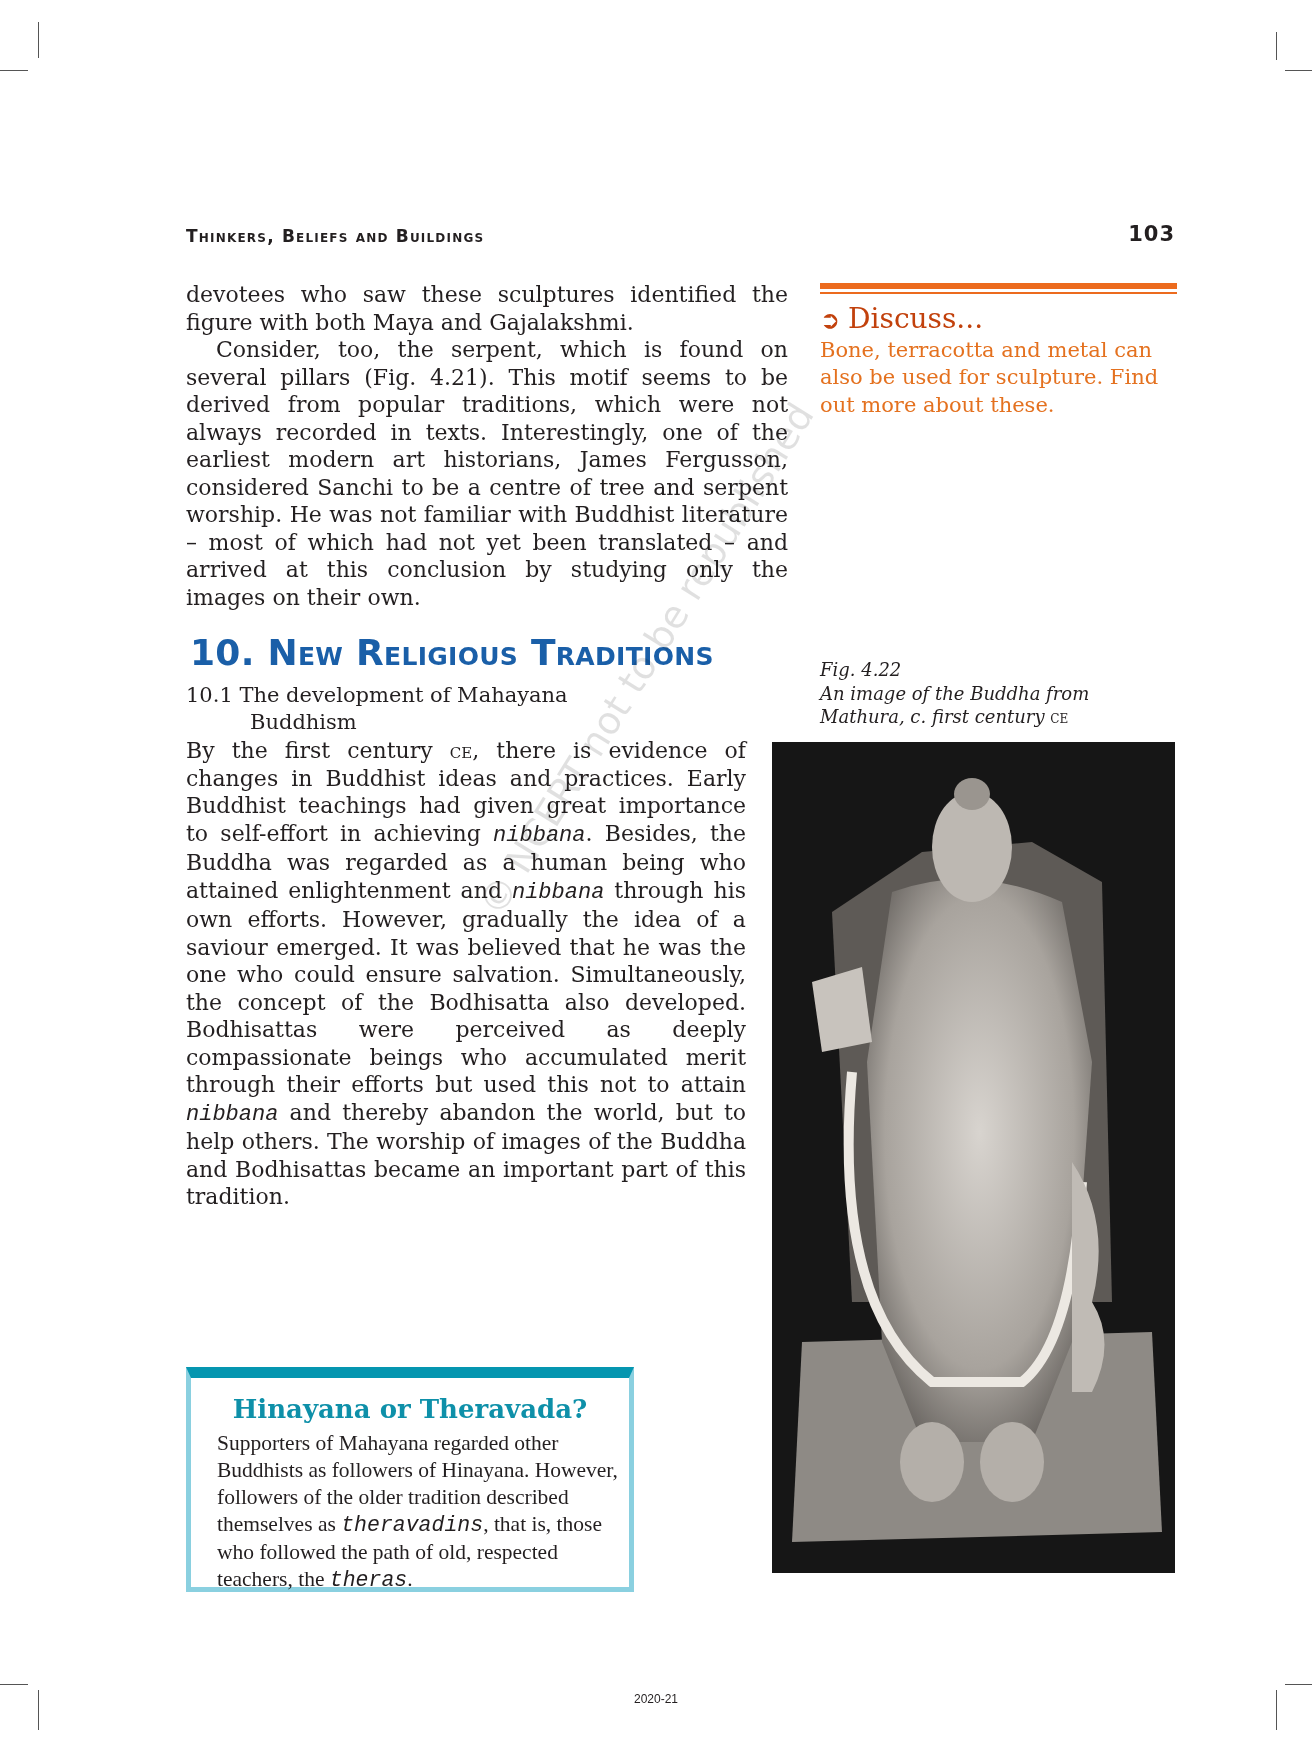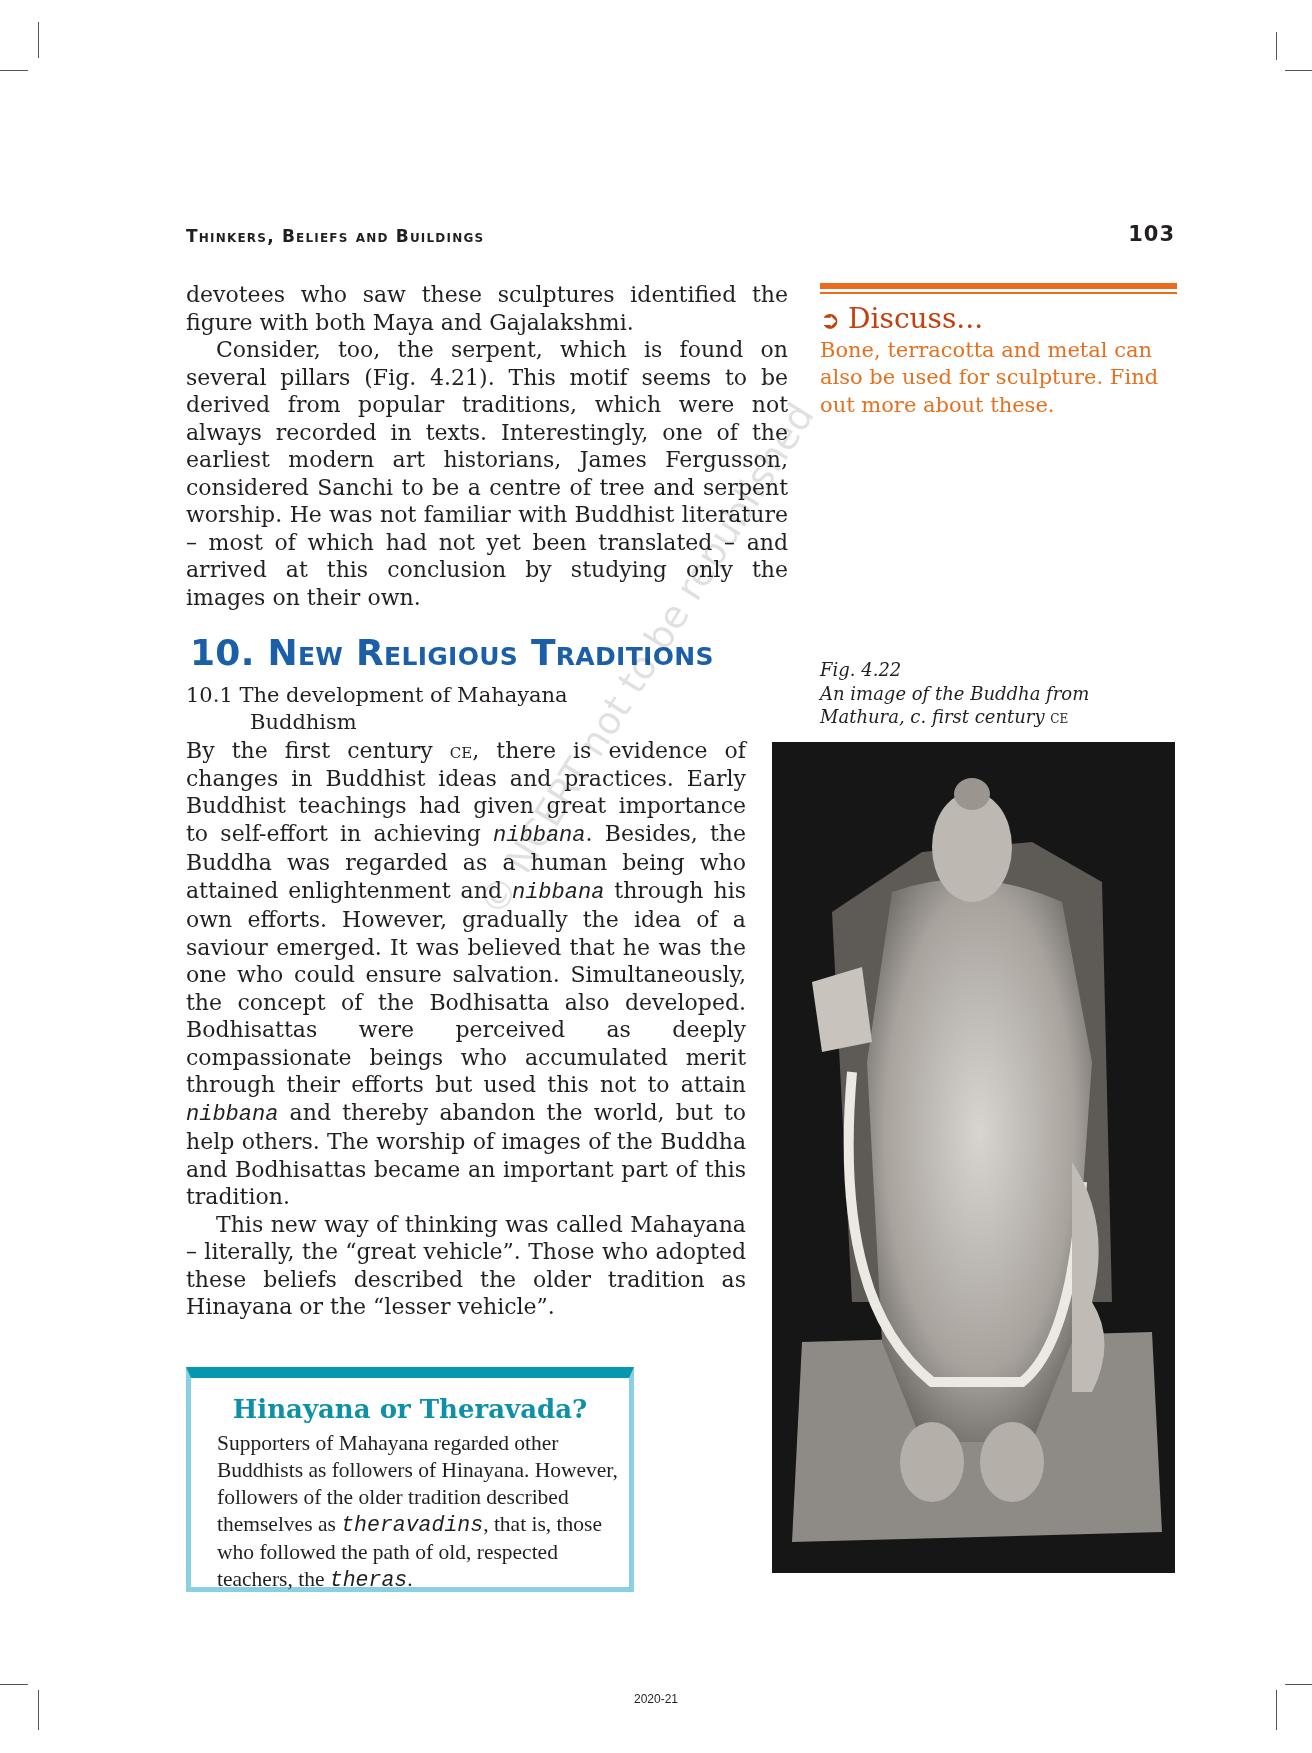--- a/index.html
+++ b/index.html
@@ -63,21 +63,20 @@
 <div class="sec-title">10. New Religious Traditions</div>
 
 <div class="sub-title">
   <span>10.1</span>
   <span>The development of Mahayana</span>
   <span class="cont">Buddhism</span>
 </div>
 
 <div class="col narrow" style="top:737px;">
   <p><span>By the first century </span><span class="sc">ce</span><span>, there is evidence of changes in Buddhist ideas and practices. Early Buddhist teachings had given great importance to self-effort in achieving </span><i>nibbana</i><span>. Besides, the Buddha was regarded as a human being who attained enlightenment and </span><i>nibbana</i><span> through his own efforts. However, gradually the idea of a saviour emerged. It was believed that he was the one who could ensure salvation. Simultaneously, the concept of the Bodhisatta also developed. Bodhisattas were perceived as deeply compassionate beings who accumulated merit through their efforts but used this not to attain </span><i>nibbana</i><span> and thereby abandon the world, but to help others. The worship of images of the Buddha and Bodhisattas became an important part of this tradition.</span></p>
-  <p class="indent">This new way of thinking was called Mahayana – literally, the “great vehicle”. Those who adopted these beliefs described the older tradition as Hinayana or the “lesser vehicle”.</p>
 </div>
 
 <div class="discuss">
   <div class="bar1"></div>
   <div class="bar2"></div>
   <div class="title"><span class="arrow">➲</span><span>Discuss...</span></div>
   <div class="body">Bone, terracotta and metal can also be used for sculpture. Find out more about these.</div>
 </div>
 
 <div class="caption">

